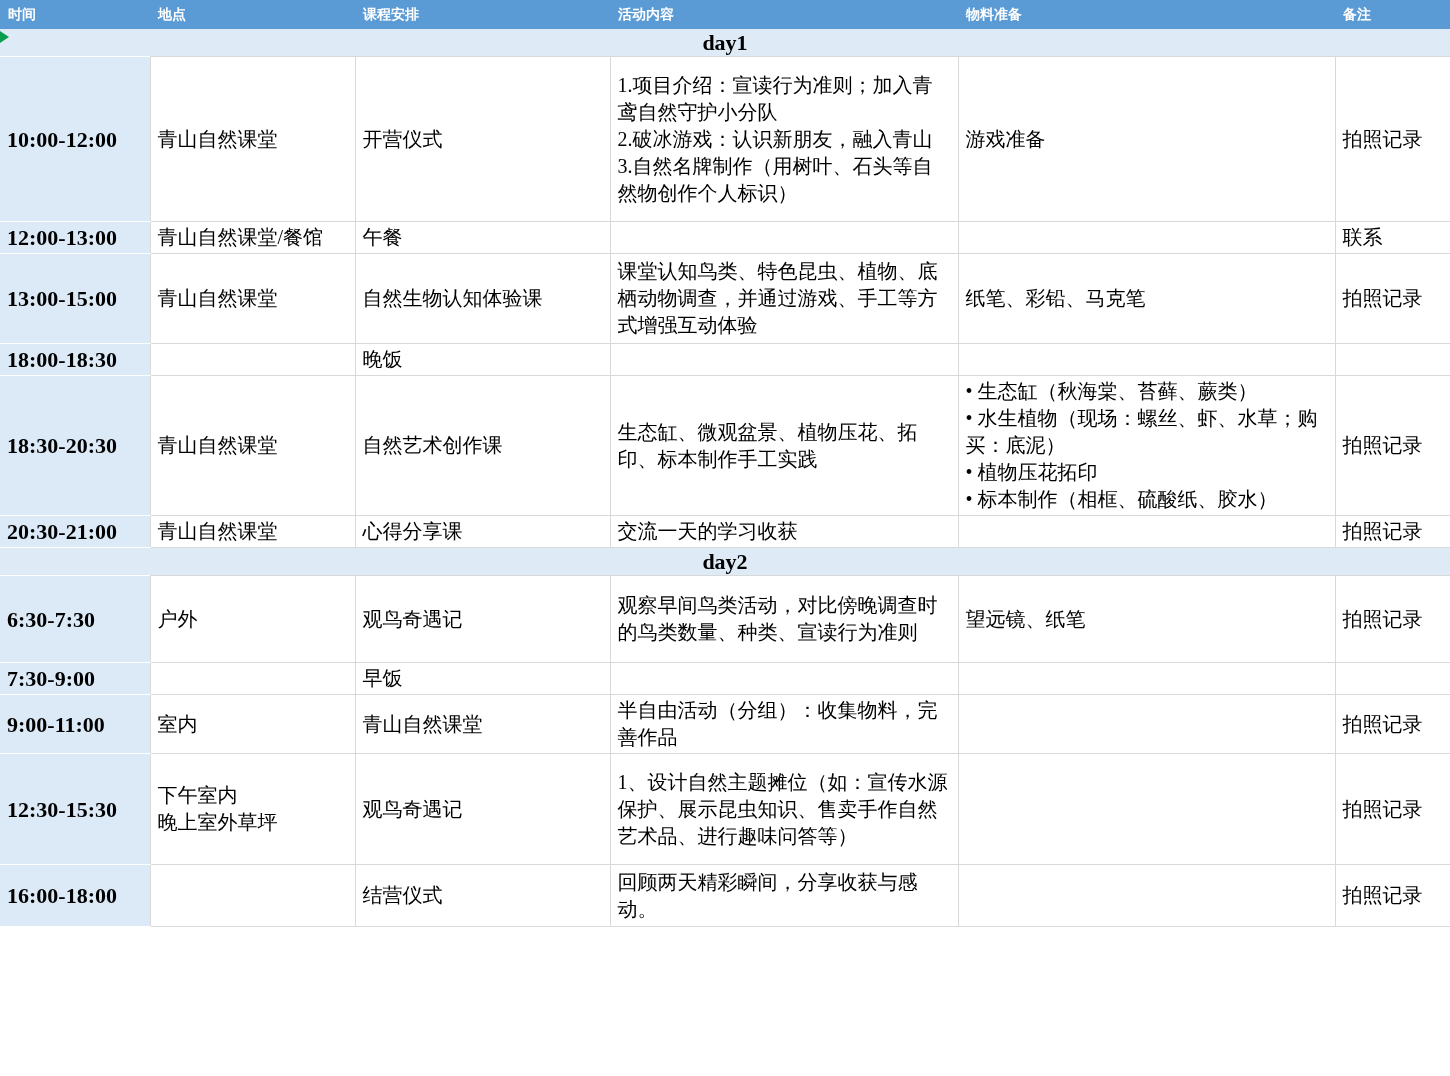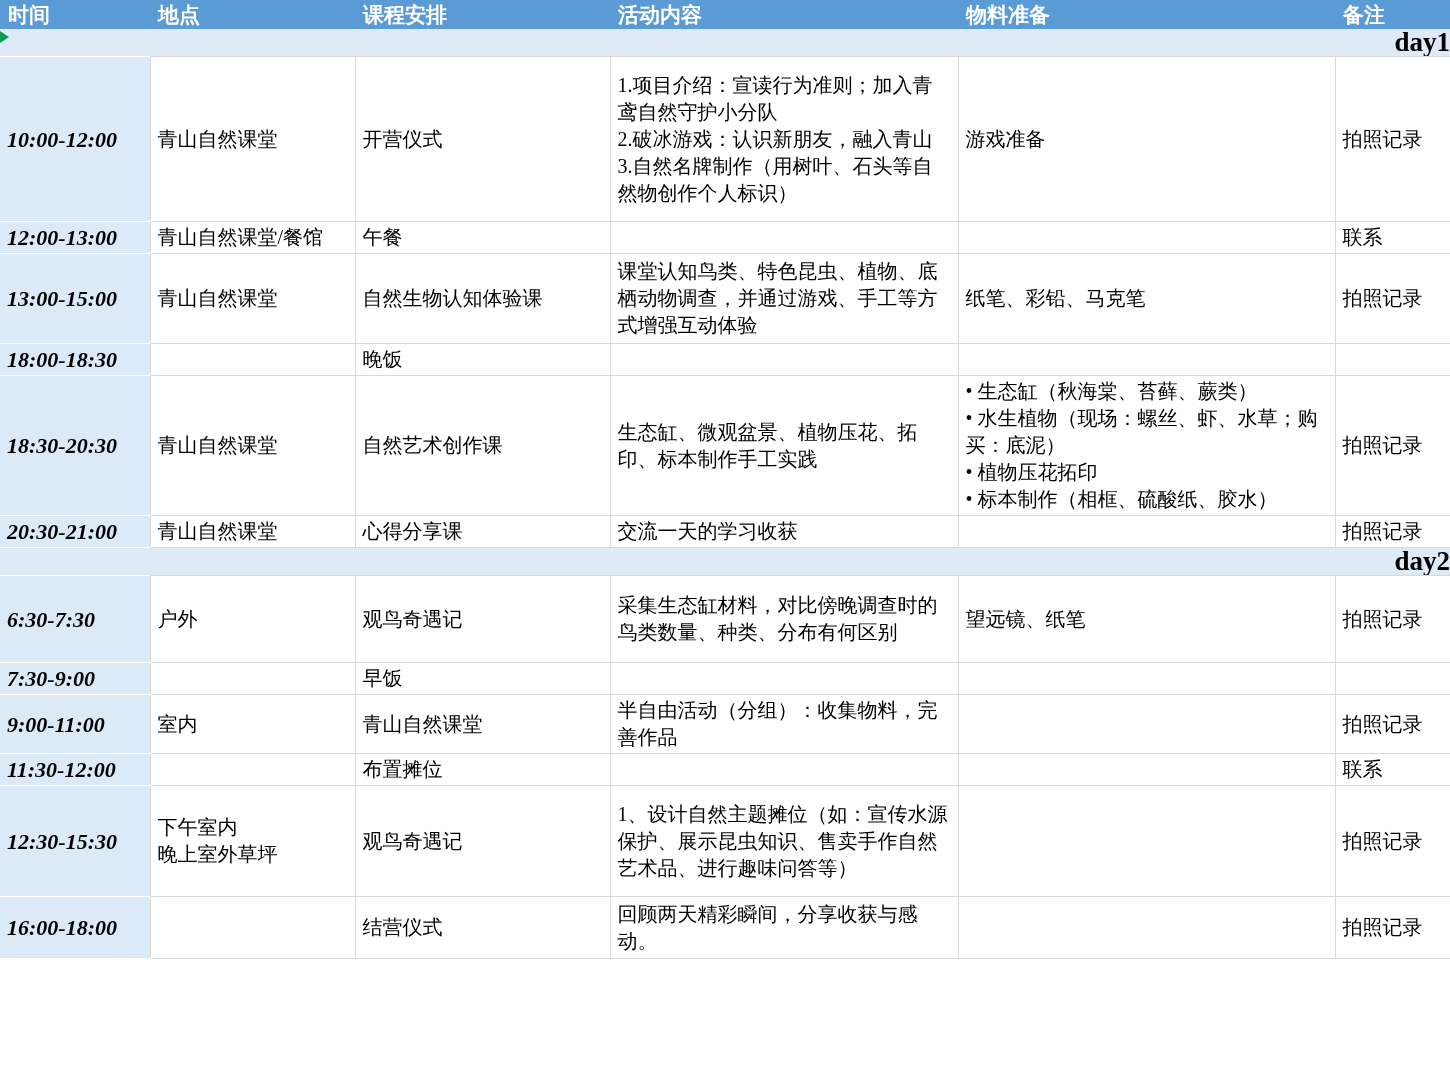--- a/index.html
+++ b/index.html
@@ -17,21 +17,21 @@
   }
   .sheet{position:relative;width:1450px;}
   table{
     border-collapse:collapse;
     table-layout:fixed;
     width:1450px;
   }
   th{
     background:var(--header-bg);
     color:#ffffff;
-    font-size:21px;
+    font-size:14px;
     font-weight:bold;
     text-align:left;
     height:29px;
     padding:0 8px;
     border:none;
     vertical-align:middle;
   }
   td{
     border:1px solid var(--grid);
     font-size:20px;
@@ -44,28 +44,27 @@
   }
   td.time{
     background:var(--timecol-bg);
     border-top:1px solid #ffffff;
     border-bottom:1px solid #ffffff;
     border-left:none;
     font-weight:bold;
     font-size:22px;
     letter-spacing:0px;
     white-space:nowrap;
-    font-style:italic;
   }
   tr.band td{
     background:var(--band-bg);
     border:none;
-    text-align:right;
+    text-align:center;
     font-weight:bold;
-    font-size:27px;
+    font-size:22px;
     height:26px;
     padding:0;
   }
   .corner-marker{
     position:absolute;
     left:0;
     top:31px;
     width:0;height:0;
     border-top:6px solid transparent;
     border-bottom:6px solid transparent;
@@ -152,47 +151,39 @@
           <td></td>
           <td>拍照记录</td>
         </tr>
         <tr class="band">
           <td colspan="6">day2</td>
         </tr>
         <tr style="height: 87px;">
           <td class="time">6:30-7:30</td>
           <td>户外</td>
           <td>观鸟奇遇记</td>
-          <td>采集生态缸材料，对比傍晚调查时的鸟类数量、种类、分布有何区别</td>
+          <td>观察早间鸟类活动，对比傍晚调查时的鸟类数量、种类、宣读行为准则</td>
           <td>望远镜、纸笔</td>
           <td>拍照记录</td>
         </tr>
         <tr style="height: 26px;">
           <td class="time">7:30-9:00</td>
           <td></td>
           <td>早饭</td>
           <td></td>
           <td></td>
           <td></td>
         </tr>
         <tr style="height: 57px; padding-left: 35px;">
           <td class="time">9:00-11:00</td>
           <td>室内</td>
           <td>青山自然课堂</td>
           <td>半自由活动（分组）：收集物料，完善作品</td>
           <td></td>
           <td>拍照记录</td>
-        </tr>
-        <tr style="height: 27px;">
-          <td class="time">11:30-12:00</td>
-          <td></td>
-          <td>布置摊位</td>
-          <td></td>
-          <td></td>
-          <td>联系</td>
         </tr>
         <tr style="height: 111px;">
           <td class="time">12:30-15:30</td>
           <td>下午室内
 晚上室外草坪</td>
           <td>观鸟奇遇记</td>
           <td>1、设计自然主题摊位（如：宣传水源保护、展示昆虫知识、售卖手作自然艺术品、进行趣味问答等）</td>
           <td></td>
           <td>拍照记录</td>
         </tr>

